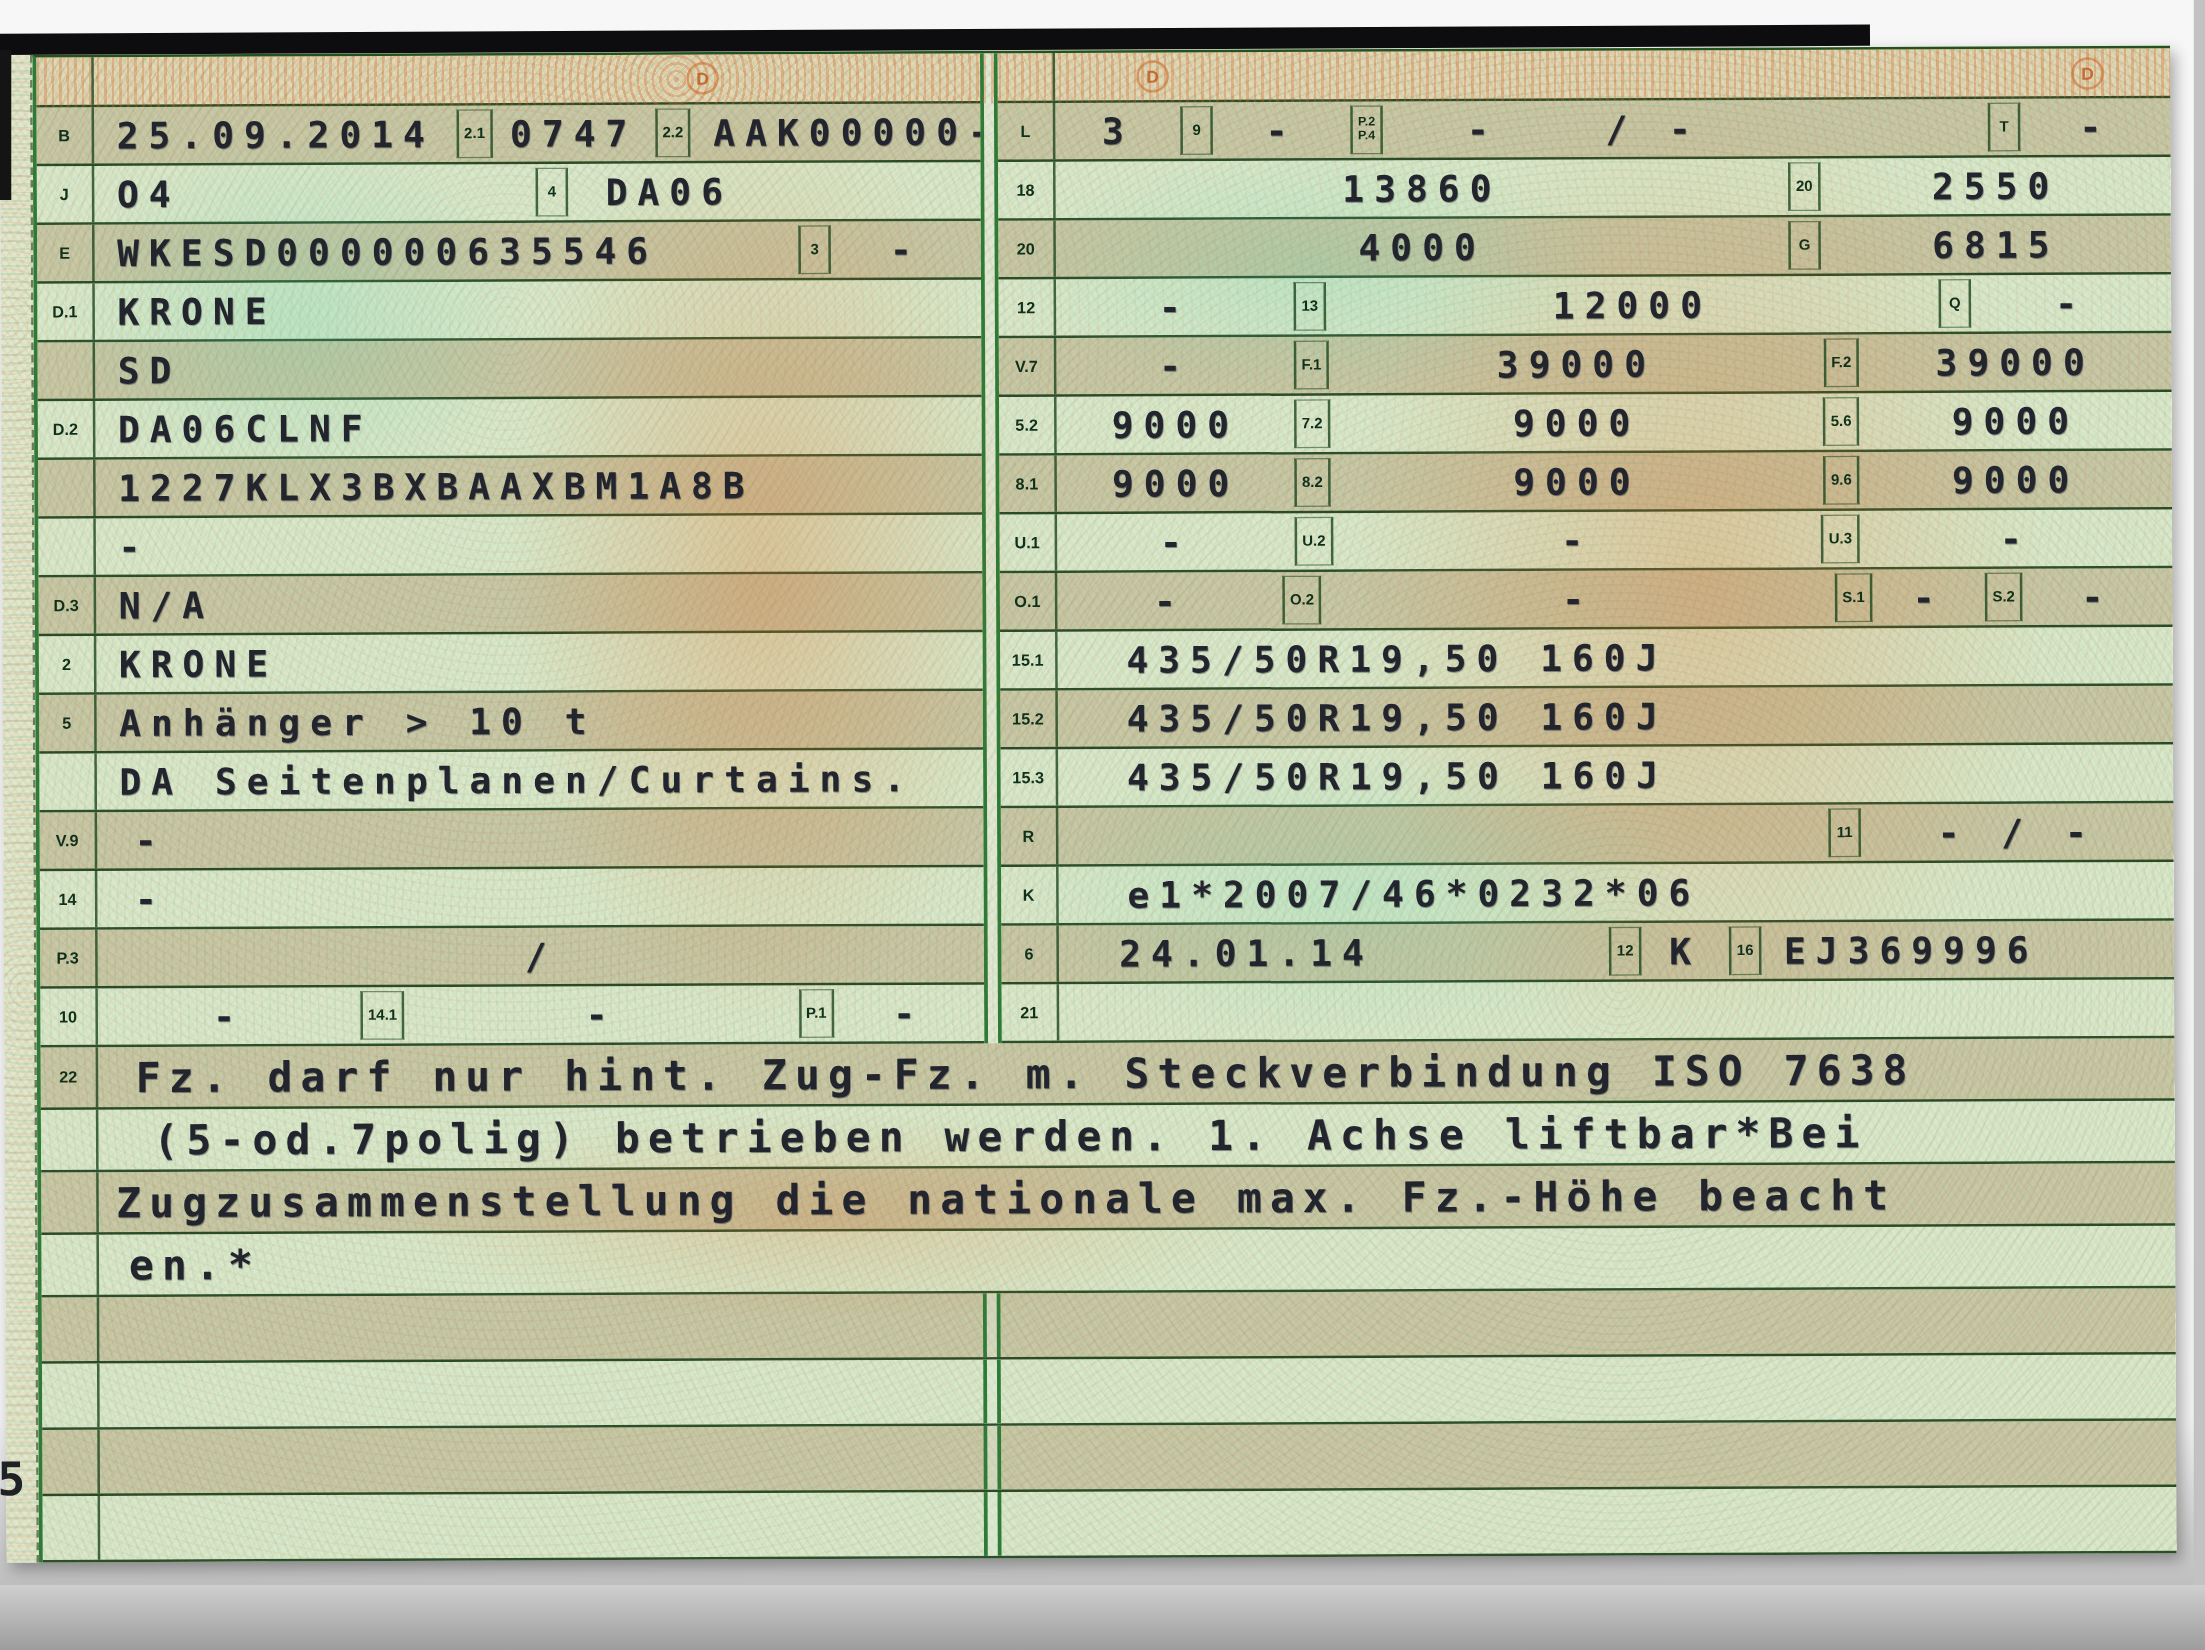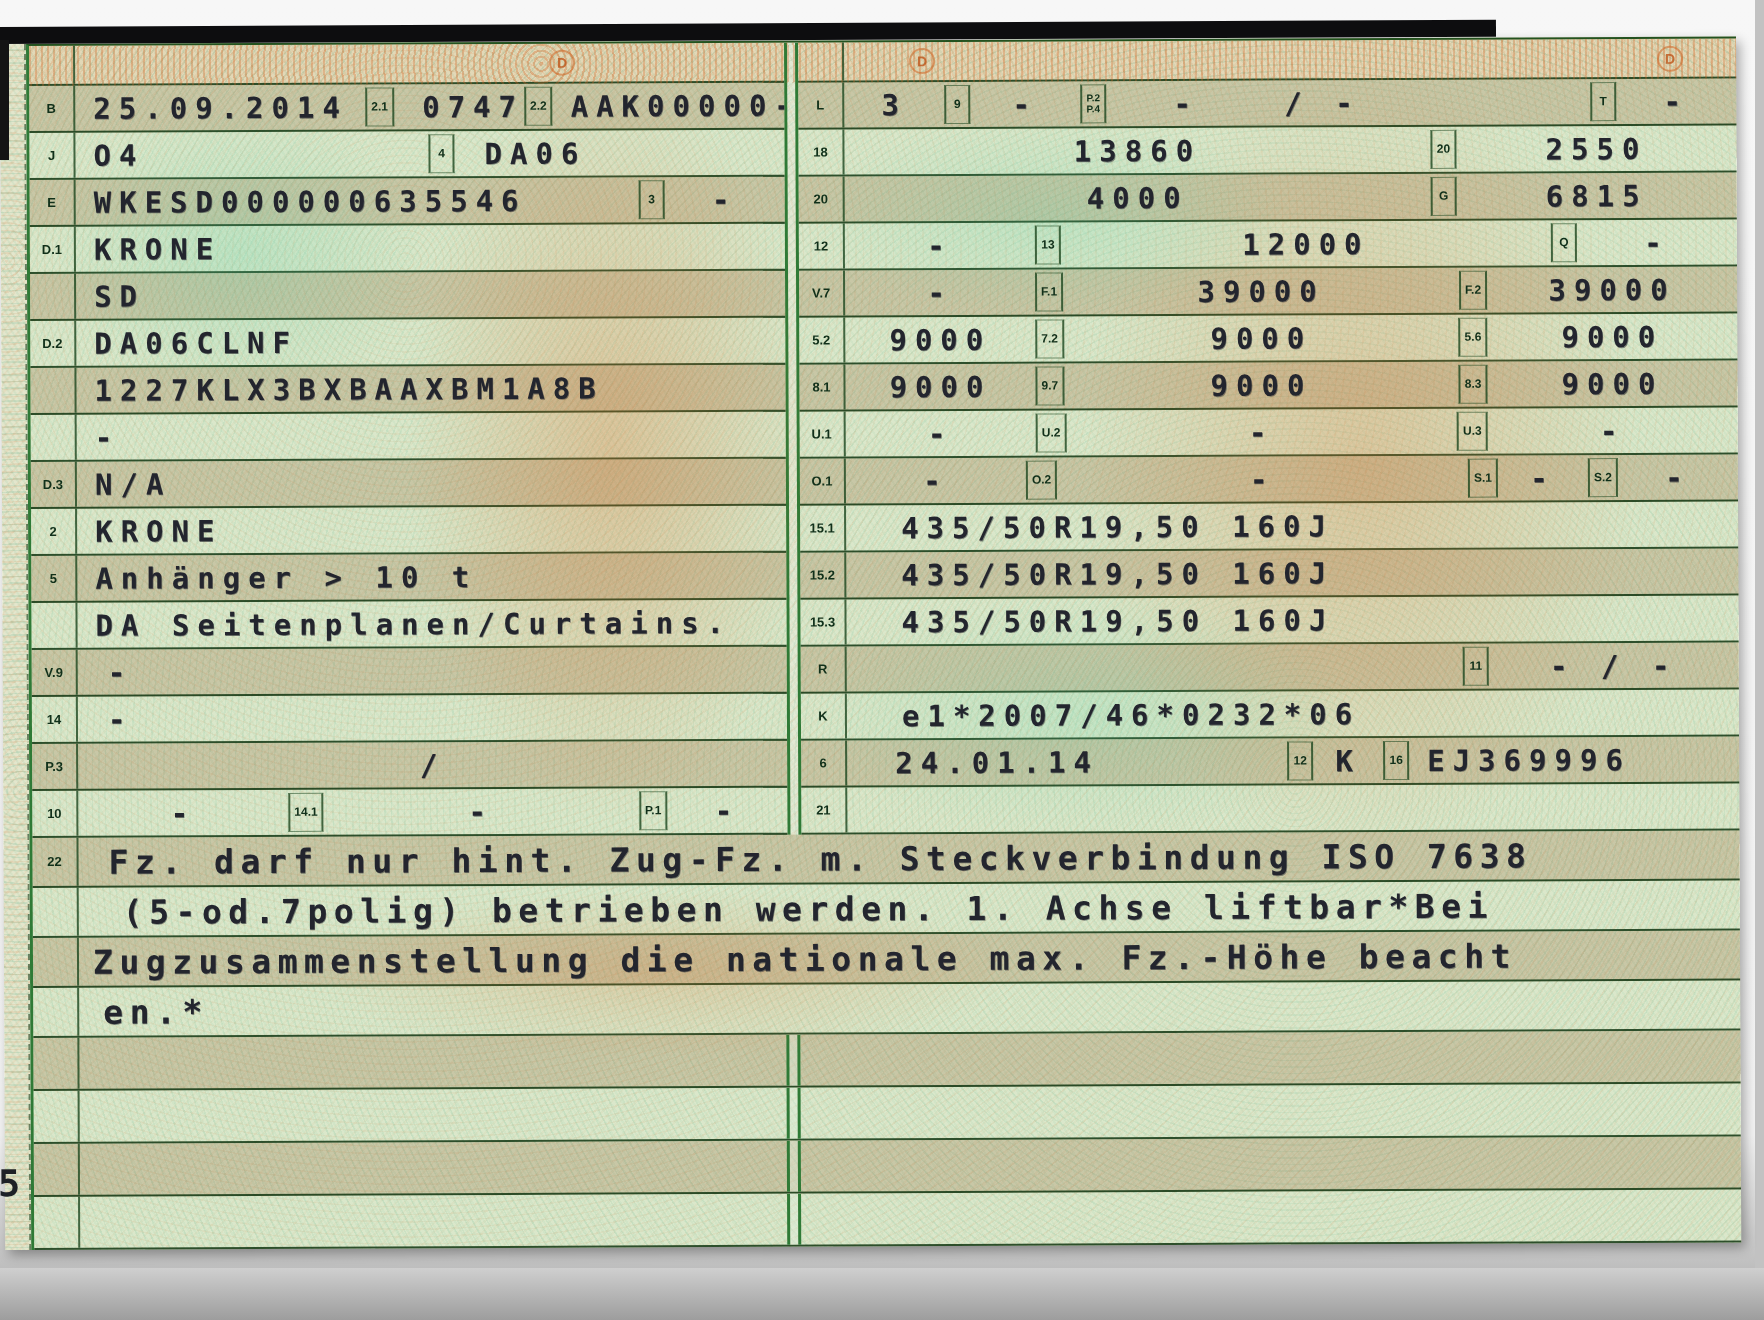--- a/index.html
+++ b/index.html
@@ -81,21 +81,21 @@
   .k2 { font-size:10px; }
 
   .c { display:flex; align-items:center; overflow:hidden; position:relative; }
   .f { flex:1 1 auto; }
   .ctr { justify-content:center; }
   .l { padding-left:18px; }
   .lp { padding-left:55px; }
   .p30 { padding-left:30px; } .p44 { padding-left:44px; } .p14 { padding-left:14px; } .p24 { padding-left:24px; }
 
   .w70{flex:0 0 70px;} .w90{flex:0 0 90px;} .w100{flex:0 0 100px;} .w110{flex:0 0 110px;}
-  .w120{flex:0 0 120px;} .w130{flex:0 0 130px;justify-content:flex-end;} .w160{flex:0 0 160px;} .w180{flex:0 0 180px;}
+  .w120{flex:0 0 120px;} .w130{flex:0 0 130px;} .w160{flex:0 0 160px;} .w180{flex:0 0 180px;}
   .w190{flex:0 0 190px;} .w210{flex:0 0 210px;} .w250{flex:0 0 250px;} .w280{flex:0 0 280px;}
   .w290{flex:0 0 290px;} .w300{flex:0 0 300px;} .w330{flex:0 0 330px;} .wl{flex:0 0 707px;}
   .gutv { flex:0 0 14px; border-left:3px solid #2f7a36; border-right:3px solid #2f7a36;
           background:rgba(225,238,220,.45); }
 
   .v { font-family:"DejaVu Sans Mono",monospace; font-weight:bold; font-size:29px;
        letter-spacing:8px; color:#23252e; white-space:pre;
        text-shadow:0.6px 0.8px 0.6px rgba(35,37,46,.5); position:relative; z-index:3; }
   .rv { font-family:"DejaVu Sans Mono",monospace; font-weight:bold; font-size:33px;
         letter-spacing:6.5px; color:#23252e; white-space:pre;
@@ -364,25 +364,25 @@
             <div class="c ctr w250">
                 <span class="v">9000</span>
               </div>
           </div>
 
           <div class="r tA">
             <div class="kcol">8.1</div>
             <div class="c ctr w190">
                 <span class="v">9000</span>
               </div>
-            <div class="k">9.7</div>
+            <div class="k">8.2</div>
             <div class="c ctr f">
                 <span class="v">9000</span>
               </div>
-            <div class="k">8.3</div>
+            <div class="k">9.6</div>
             <div class="c ctr w250">
                 <span class="v">9000</span>
               </div>
           </div>
 
           <div class="r tB">
             <div class="kcol">U.1</div>
             <div class="c ctr w190">
                 <span class="v">-</span>
               </div>

